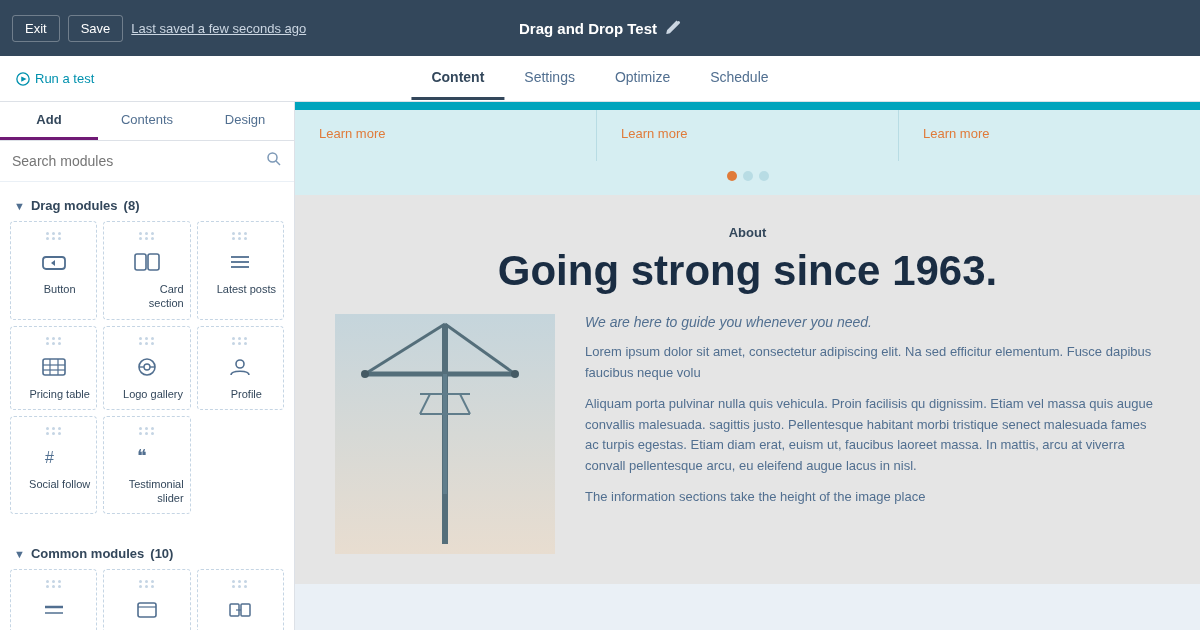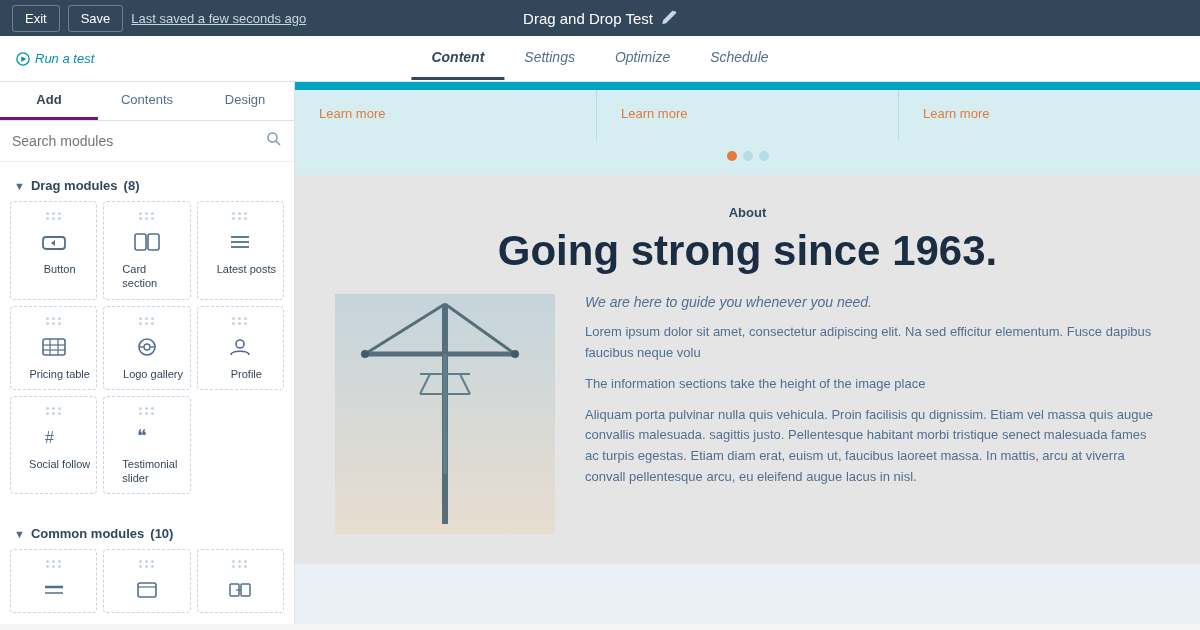--- a/index.html
+++ b/index.html
@@ -1,36 +1,36 @@
 <!DOCTYPE html>
 <html><head>
   <meta charset="utf-8">
   <style>
     * { box-sizing: border-box; margin: 0; padding: 0; }
     body { font-family: -apple-system, BlinkMacSystemFont, 'Segoe UI', Helvetica, Arial, sans-serif; background: #f5f5f5; overflow: hidden; }
 
     
     #topbar {
-      display: flex; align-items: center; background: #33475b; height: 36px;
+      display: flex; align-items: center; background: #33475b; height: 56px;
       padding: 0 12px; gap: 8px; position: relative;
     }
     .topbar-btn {
       padding: 5px 12px; border-radius: 3px; font-size: 13px; cursor: pointer;
       border: 1px solid rgba(255,255,255,0.3); color: #fff; background: transparent;
     }
     .topbar-btn.exit { background: transparent; }
     .topbar-btn.save { background: transparent; }
     .topbar-saved { color: #cbd6e2; font-size: 13px; text-decoration: underline; cursor: pointer; }
-    .topbar-title { position: absolute; left: 50%; transform: translateX(-50%); display: flex; align-items: flex-start; gap: 8px; color: #fff; font-size: 15px; font-weight: 400; }
+    .topbar-title { position: absolute; left: 50%; transform: translateX(-50%); display: flex; align-items: flex-start; gap: 8px; color: #fff; font-size: 15px; font-weight: 700; }
     .topbar-title svg { width: 16px; height: 16px; fill: #cbd6e2; cursor: pointer; }
 
     
     #secondbar {
       display: flex; align-items: center; background: #fff; height: 46px;
-      border-bottom: 1px solid #dde1e7; padding: 16px 16px; font-style: italic;
+      border-bottom: 1px solid #dde1e7; padding: 16px 16px;
     }
     .run-test { color: #0091ae; font-size: 13px; cursor: pointer; display: flex; align-items: center; gap: 5px; }
     .run-test svg { width: 14px; height: 14px; fill: #0091ae; }
     .tabs-center { position: absolute; left: 50%; transform: translateX(-50%); display: flex; gap: 0; }
     .tab-item { padding: 12px 20px; font-size: 14px; cursor: pointer; color: #516f90; border-bottom: 3px solid transparent; }
     .tab-item.active { color: #33475b; border-bottom: 3px solid #33475b; font-weight: 600; }
 
     
     #layout { display: flex; height: calc(630px - 88px); }
 
@@ -69,21 +69,21 @@
       font-size: 13px; font-weight: 600; color: #33475b; cursor: pointer;
     }
     .chevron-icon { font-size: 11px; color: #516f90; }
     .module-grid { display: grid; grid-template-columns: repeat(3, 1fr); gap: 6px; padding: 0 10px 6px; }
     .module-card {
       border: 1px dashed #c5d5e4; border-radius: 4px; padding: 10px 6px 8px;
       display: flex; flex-direction: column; align-items: center; gap: 6px;
       cursor: pointer; background: #fff;
     }
     .module-icon { color: #516f90; font-size: 22px; display: flex; align-items: center; justify-content: center; height: 28px; }
-    .module-label { font-size: 11px; color: #33475b; text-align: left; line-height: 1.3; padding-left: 12px; }
+    .module-label { font-size: 11px; color: #33475b; text-align: right; line-height: 1.3; padding-left: 12px; }
 
     
     #main { flex: 1; overflow-y: auto; background: #eaf0f6; }
 
     
     .preview-wrapper { background: #fff; margin: 0; }
 
     
     .carousel-section {
       background: #d6eef2; display: flex; border-top: 4px solid #00a4bd;
@@ -442,22 +442,22 @@
               <line x1="95" y1="80" x2="85" y2="100" stroke="#607d8b" stroke-width="2"></line>
               <line x1="125" y1="80" x2="135" y2="100" stroke="#607d8b" stroke-width="2"></line>
               <circle cx="30" cy="60" r="4" fill="#455a64"></circle>
               <circle cx="180" cy="60" r="4" fill="#455a64"></circle>
             </svg>
           </div>
 
           <div style="flex:1;">
             <p class="about-italic">We are here to guide you whenever you need.</p>
             <p class="about-para">Lorem ipsum dolor sit amet, consectetur adipiscing elit. Na sed efficitur elementum. Fusce dapibus faucibus neque volu</p>
+            <p class="about-para">Aliquam porta pulvinar nulla quis vehicula. Proin facilisis qu dignissim. Etiam vel massa quis augue convallis malesuada. sagittis justo. Pellentesque habitant morbi tristique senect malesuada fames ac turpis egestas. Etiam diam erat, euism ut, faucibus laoreet massa. In mattis, arcu at viverra convall pellentesque arcu, eu eleifend augue lacus in nisl.</p>
             <p class="about-para">The information sections take the height of the image place</p>
-            <p class="about-para">Aliquam porta pulvinar nulla quis vehicula. Proin facilisis qu dignissim. Etiam vel massa quis augue convallis malesuada. sagittis justo. Pellentesque habitant morbi tristique senect malesuada fames ac turpis egestas. Etiam diam erat, euism ut, faucibus laoreet massa. In mattis, arcu at viverra convall pellentesque arcu, eu eleifend augue lacus in nisl.</p>
           </div>
         </div>
       </div>
 
     </div>
   </div>
 
 </div>
 
 </body></html>

